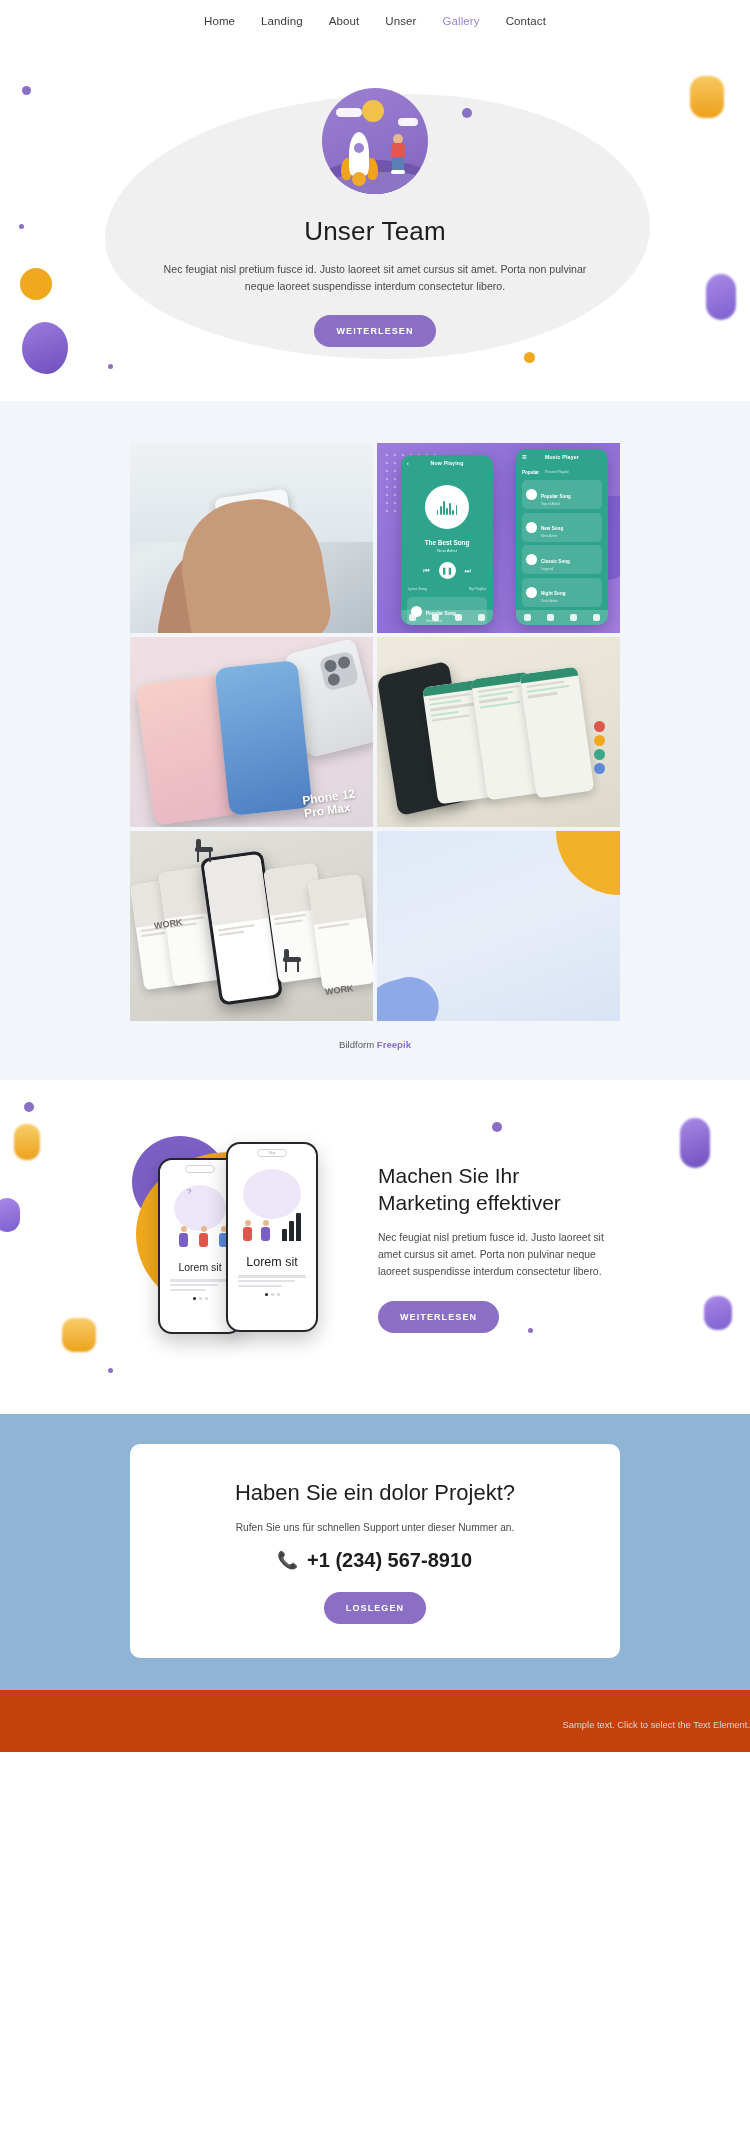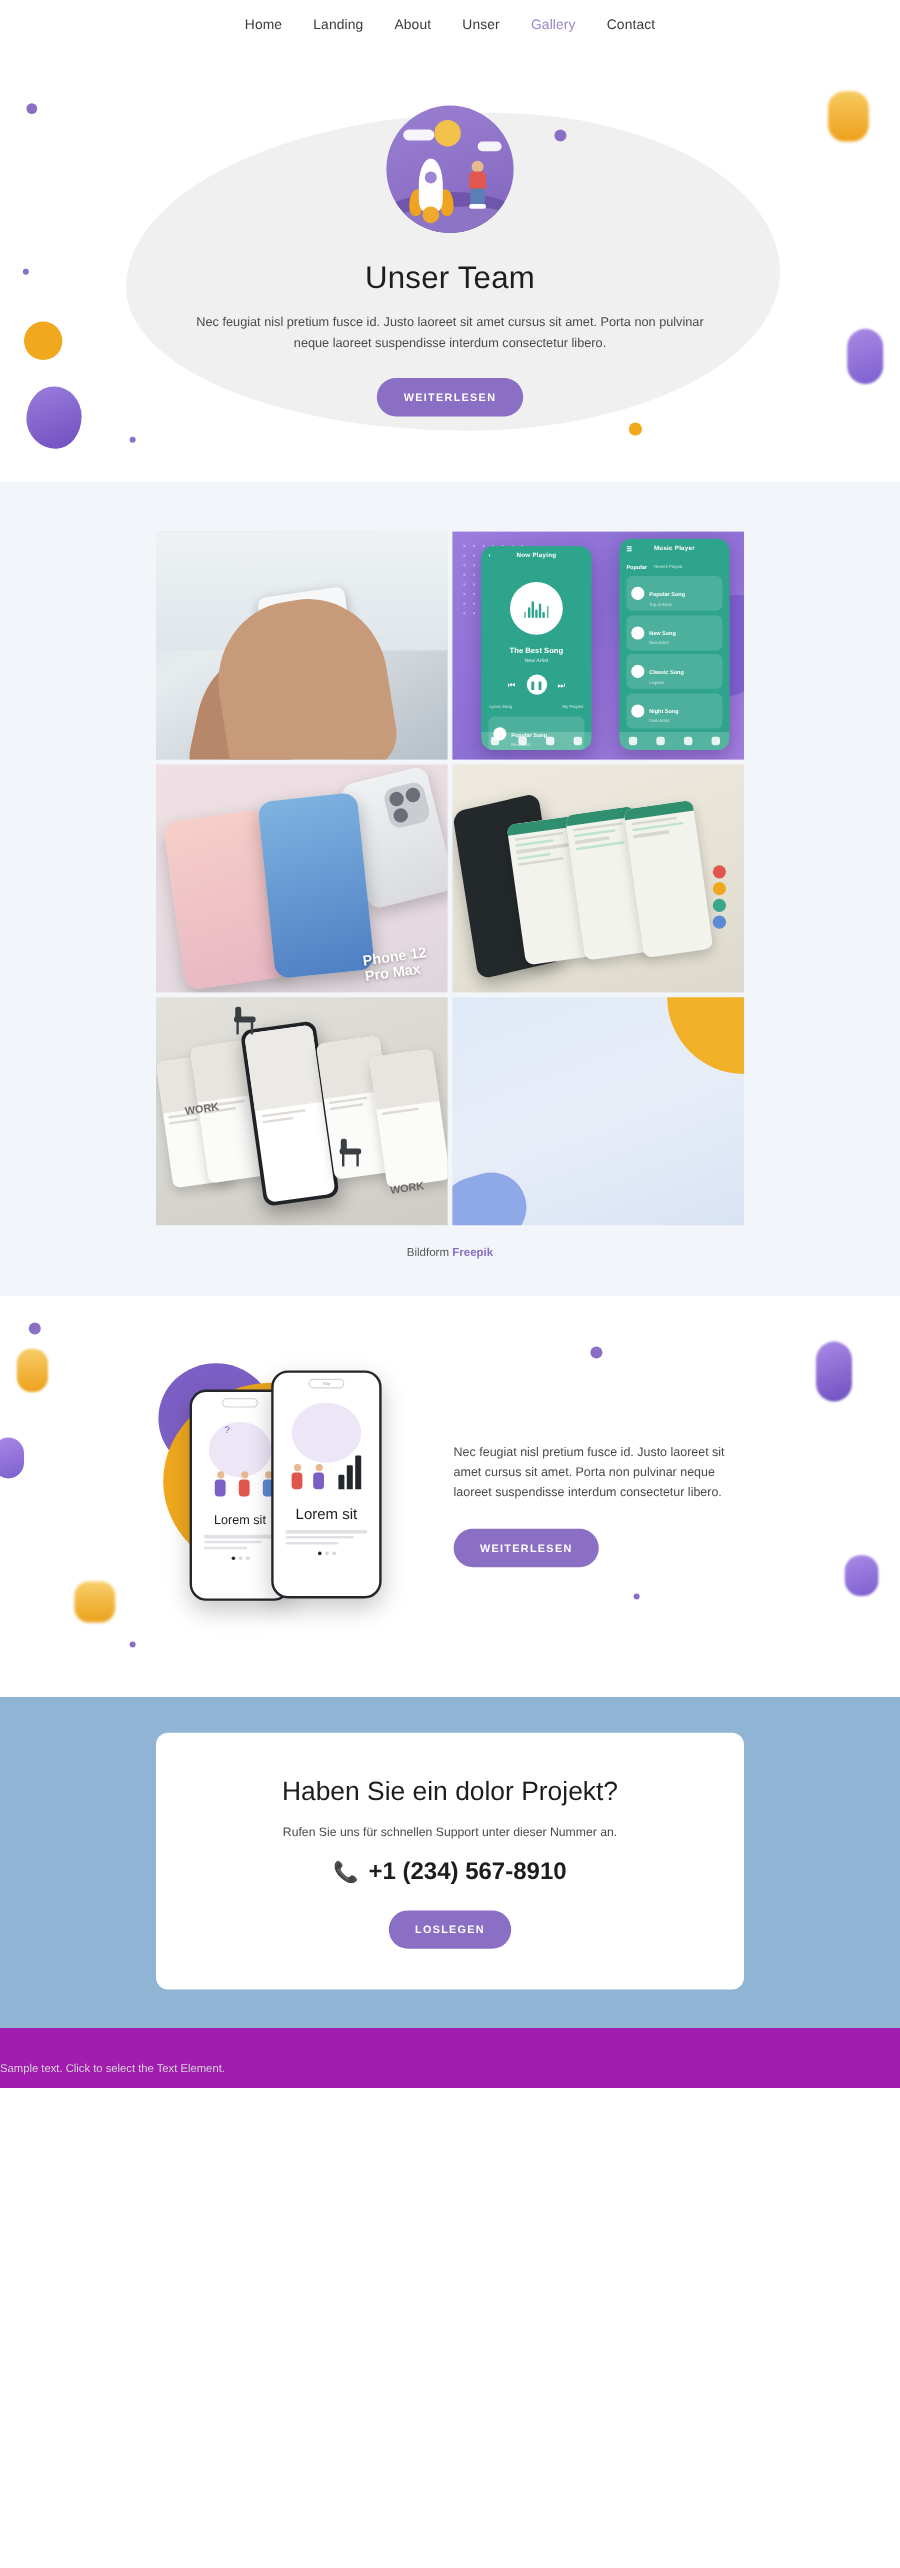--- a/index.html
+++ b/index.html
@@ -328,21 +328,21 @@
     padding: 34px 20px 34px;
     text-align:center;
   }
   .cta-title { font-size: 22px; font-weight:400; color:#1d1d1d; line-height:1.34; max-width: 300px; margin: 0 auto; }
   .cta-sub { font-size:10.2px; color:#4a4a4a; margin-top:14px; }
   .cta-phone { display:flex; align-items:center; justify-content:center; gap:8px; margin-top:16px; font-size:20px; font-weight:bold; color:#1d1d1d; }
   .phone-ico { color:#efa91f; font-size:17px; }
   .cta-btn { margin: 20px auto 0; }
 
   
-  .footer { background:#a21caf; padding: 24px 0 8px; text-align:left; }
+  .footer { background:#c2410c; padding: 24px 0 20px; text-align:right; }
   .footer-text { color:#d6d6d8; font-size:9.4px; }
 </style>
 </head>
 <body>
 
 <nav class="nav">
   <a class="nav-item">Home</a>
   <a class="nav-item">Landing</a>
   <a class="nav-item">About</a>
   <a class="nav-item">Unser</a>
@@ -668,20 +668,24 @@
           </div>
         <div class="mk-dots">
             <i class="on"></i>
             <i></i>
             <i></i>
           </div>
       </div>
     </div>
 
     <div class="mk-text">
+      <h2 class="mk-title">
+        <span>Machen Sie Ihr</span><br>
+        <span>Marketing effektiver</span>
+      </h2>
       <p class="mk-p">Nec feugiat nisl pretium fusce id. Justo laoreet sit amet cursus sit amet. Porta non pulvinar neque laoreet suspendisse interdum consectetur libero.</p>
       <button class="btn mk-btn">WEITERLESEN</button>
     </div>
   </div>
 </section>
 
 <section class="cta">
   <div class="cta-card">
     <h2 class="cta-title">
       <span>Haben Sie ein dolor</span>

